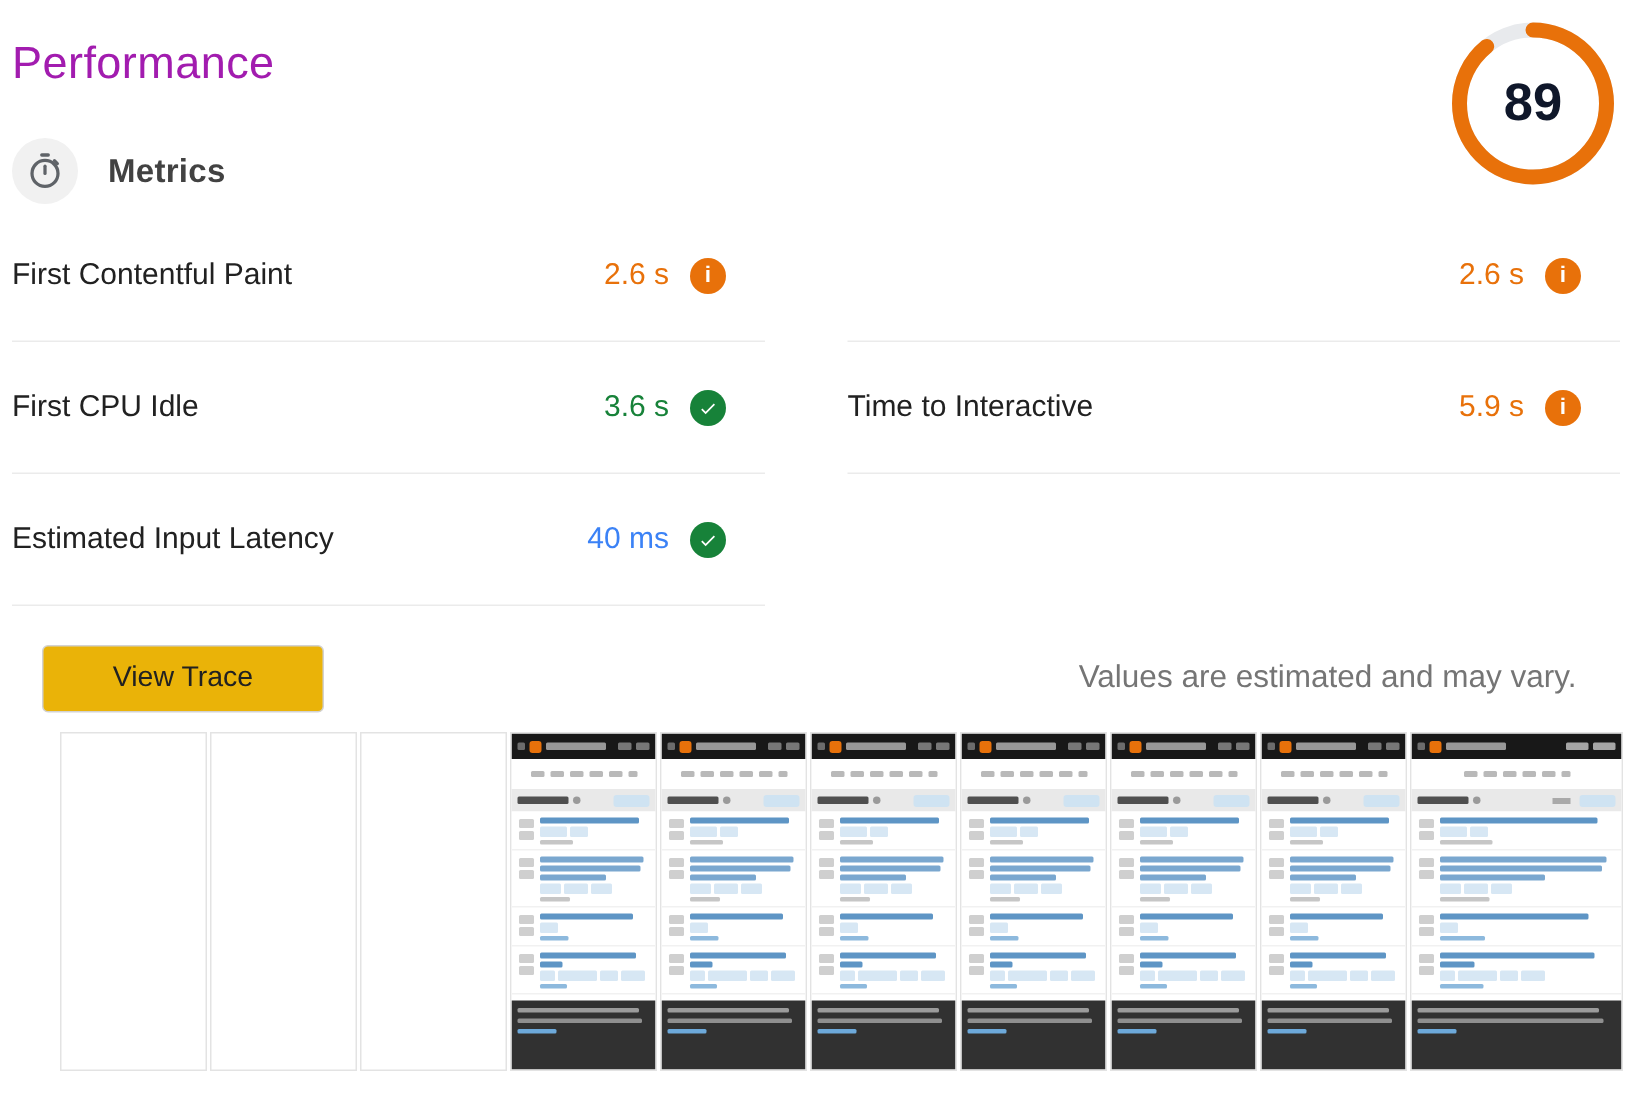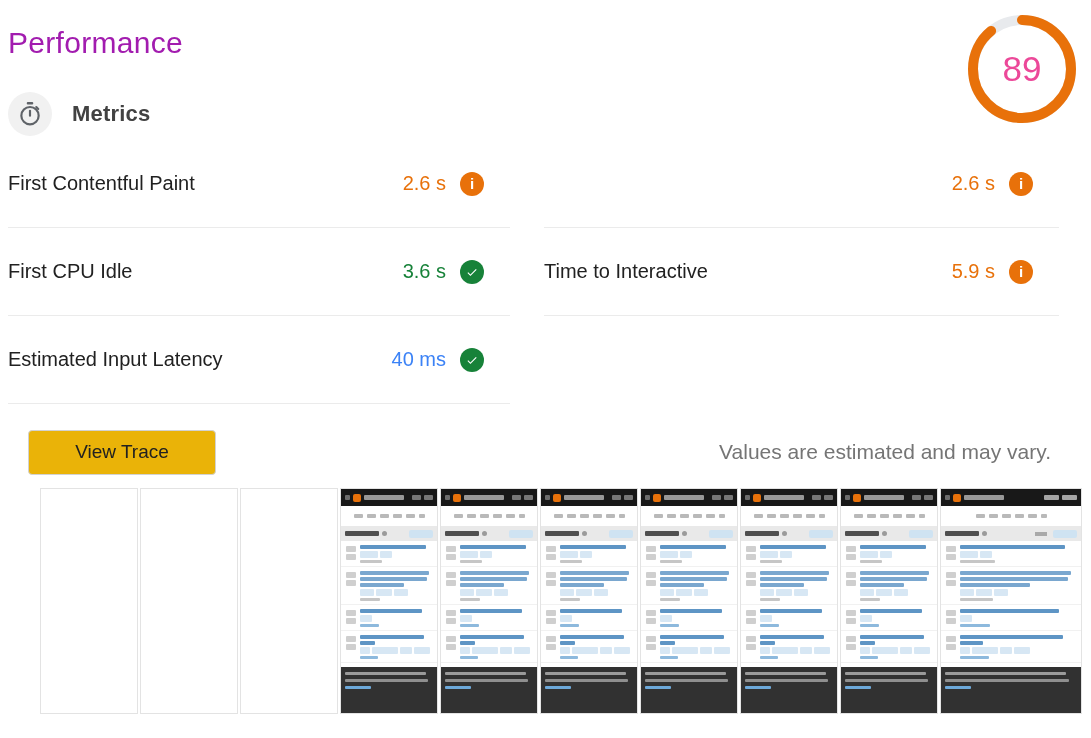--- a/index.html
+++ b/index.html
@@ -29,21 +29,21 @@
   .mh-icon {
     width: 44px; height: 44px; border-radius: 50%;
     background: #f1f1f1; display: flex; align-items: center; justify-content: center;
   }
   .mh-title { font-size: 22px; font-weight: 700; color: #424242; letter-spacing: .2px; }
 
   
   .metrics-grid {
     display: grid;
     grid-template-columns: 502px 515px;
-    column-gap: 34px;
+    column-gap: 55px;
     margin: 4px 0 0 8px;
   }
   .metric {
     display: flex; align-items: center;
     height: 88px;
     border-bottom: 1px solid #ebebeb;
     padding-right: 26px;
   }
   .m-label { font-size: 20px; color: #212121; }
   .m-value { margin-left: auto; font-size: 20px; }
@@ -133,21 +133,21 @@
 <body>
 
 <div class="header">
   <div class="page-title">Performance</div>
 
   <div class="gauge">
     <svg viewBox="0 0 110 110">
       <circle cx="55" cy="55" r="49" fill="none" stroke="#e8eaed" stroke-width="10"></circle>
       <circle class="gauge-arc" cx="55" cy="55" r="49" fill="none" stroke="#e8710a" stroke-width="10" stroke-linecap="round" transform="rotate(-90 55 55)" stroke-dasharray="274.00971124610174 307.8760800517997"></circle>
     </svg>
-    <div class="gauge-score" style="color: #ec4899;">89</div>
+    <div class="gauge-score" style="color: #0f172a; font-weight: bold;">89</div>
   </div>
 </div>
 
 <div class="metrics-heading">
   <span class="mh-icon">
     <svg width="26" height="26" viewBox="0 0 24 24">
       <rect x="9" y="1" width="6" height="2.2" rx="1" fill="#5f6368"></rect>
       <line x1="17.8" y1="5.6" x2="19.6" y2="7.4" stroke="#5f6368" stroke-width="2" stroke-linecap="round"></line>
       <circle cx="12" cy="13.5" r="8" fill="none" stroke="#5f6368" stroke-width="2"></circle>
       <line x1="12" y1="13.5" x2="12" y2="9" stroke="#5f6368" stroke-width="2" stroke-linecap="round"></line>

